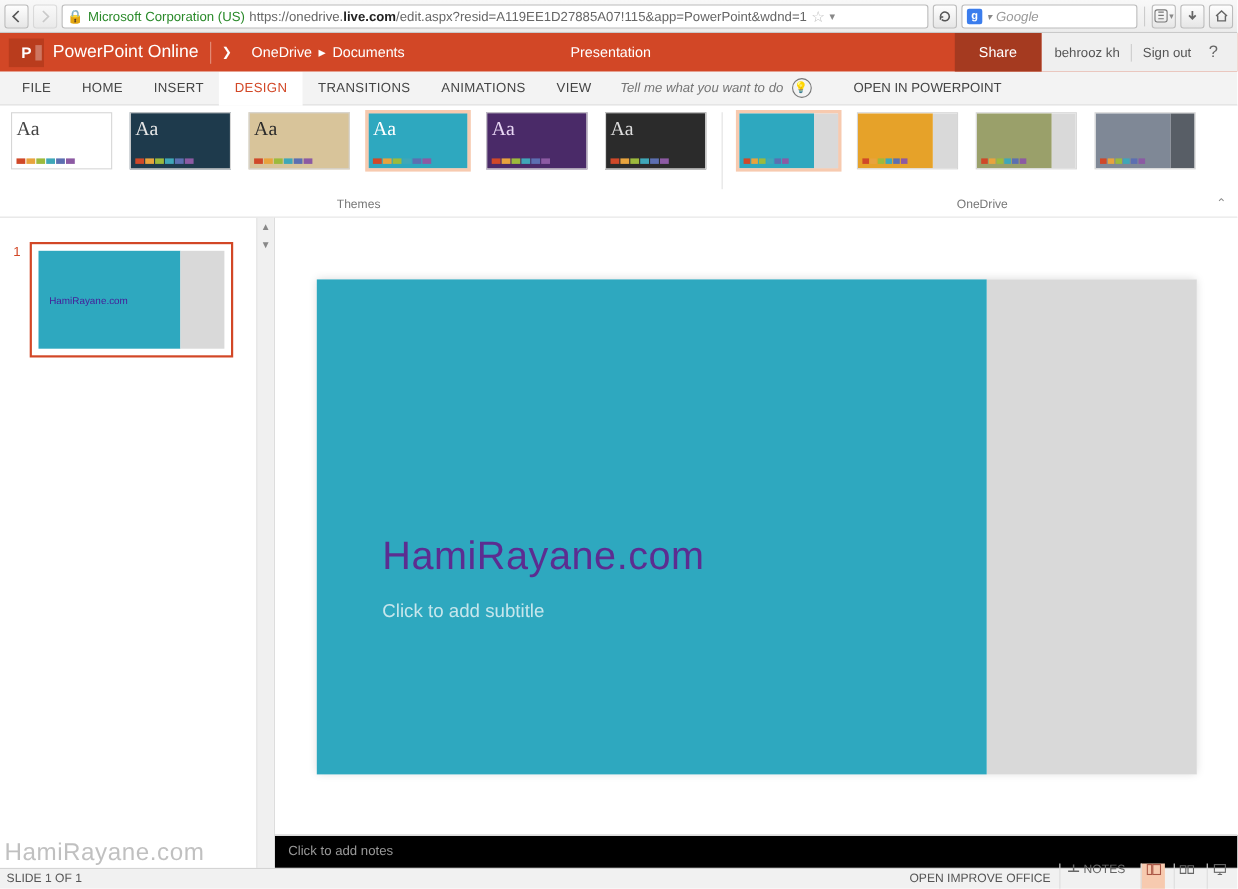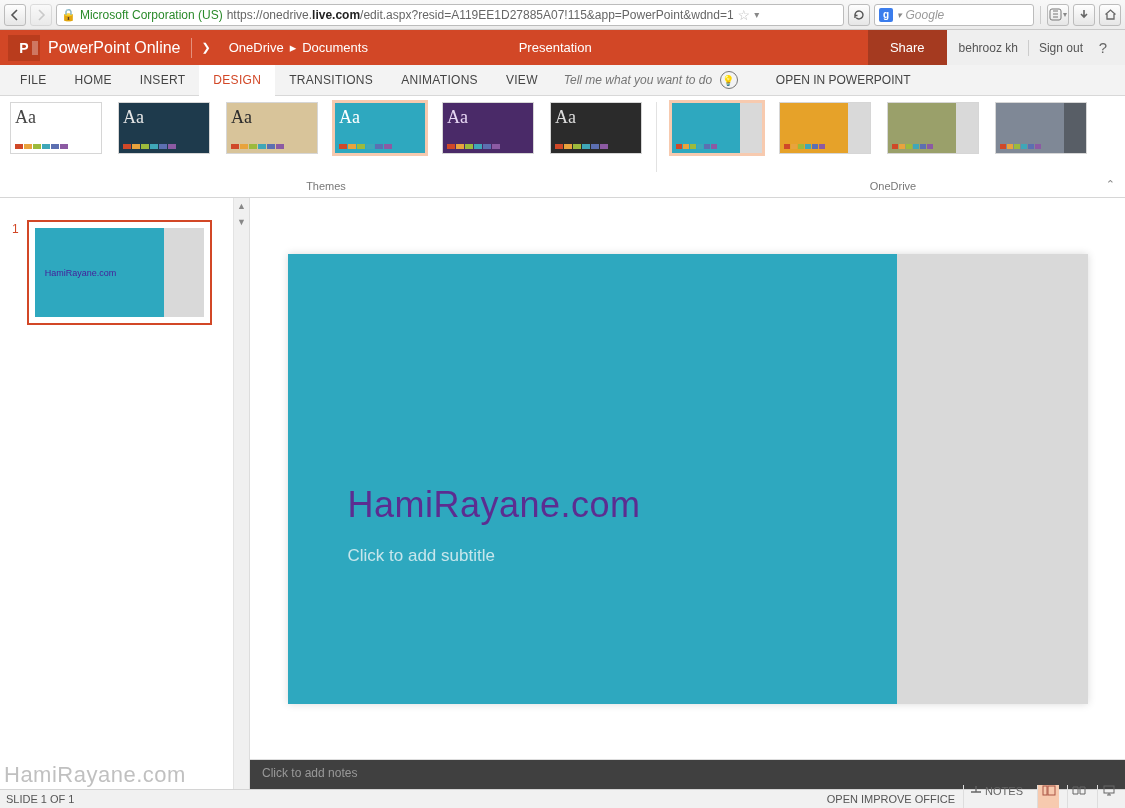--- a/index.html
+++ b/index.html
@@ -70,21 +70,21 @@
 .mini-side { flex:1; background:#d9d9d9; }
 .mini-title { color:#45209a; font-size:9px; }
 
 .editor { flex:1; background:#fff; display:flex; flex-direction:column; position:relative; }
 .canvas-wrap { flex:1; background:#fff; display:flex; align-items:center; justify-content:center; padding:30px; overflow:hidden; }
 .slide-canvas { width:800px; height:450px; background:#fff; box-shadow:0 0 8px rgba(0,0,0,.15); display:flex; }
 .sc-main { flex:3.2; background:#2ea8bf; position:relative; }
 .sc-side { flex:1; background:#d9d9d9; }
 .sc-title { position:absolute; left:60px; top:230px; font-size:36px; color:#5c2d91; font-weight:400; letter-spacing:.5px; }
 .sc-sub { position:absolute; left:60px; top:292px; font-size:17px; color:#c7e6ec; }
-.notes-bar { height:30px; border-top:1px solid #ddd; padding:6px 12px; color:#999; font-size:12px; background:#404040; }
+.notes-bar { height:30px; border-top:1px solid #ddd; padding:6px 12px; color:#999; font-size:12px; background:#000000; }
 
 
 .statusbar { position:absolute; left:0; right:0; bottom:0; height:19px; background:#f1f1f1; border-top:1px solid #d4d4d4; display:flex; align-items:center; font-size:11px; color:#555; padding:0 6px; }
 .sb-right { margin-left:auto; display:flex; align-items:center; gap:8px; }
 .sb-btn { width:22px; height:28px; display:flex; align-items:flex-start; justify-content:center; border-left:1px solid #ddd; cursor:pointer; color:#666; }
 .sb-btn.active { background:#f7caaf; }
 .watermark { position:absolute; left:4px; bottom:20px; font-size:22px; color:rgba(130,130,130,.5); font-weight:300; letter-spacing:.5px; pointer-events:none;}
 
 svg { display:block; }
 </style>

